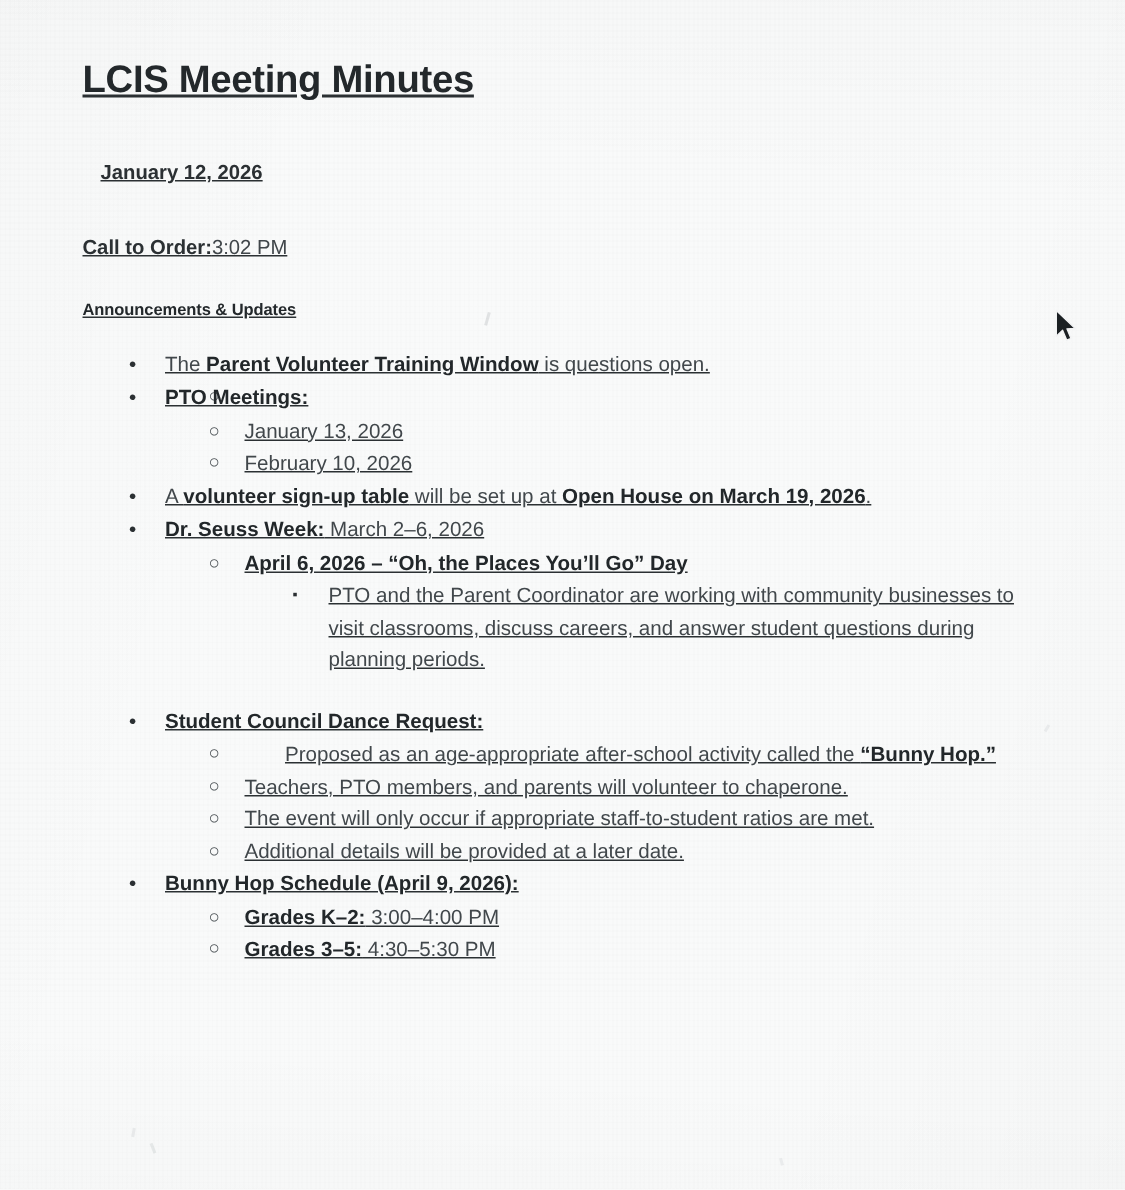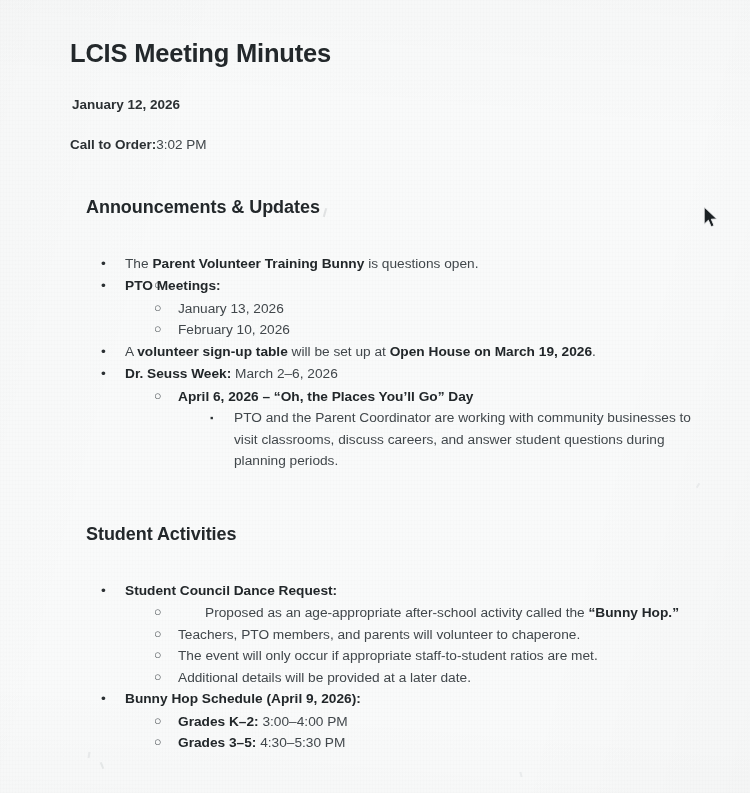--- a/index.html
+++ b/index.html
@@ -26,54 +26,55 @@
     padding: 0;
     background:
       linear-gradient(105deg, rgba(0,0,0,0.013) 0%, rgba(0,0,0,0) 26%, rgba(0,0,0,0) 74%, rgba(0,0,0,0.016) 100%),
       linear-gradient(185deg, rgba(0,0,0,0.010) 0%, rgba(0,0,0,0) 18%, rgba(0,0,0,0) 86%, rgba(0,0,0,0.012) 100%),
       repeating-linear-gradient(90deg, rgba(0,0,0,0.008) 0px, rgba(0,0,0,0.008) 1px, rgba(0,0,0,0) 1px, rgba(0,0,0,0) 3px),
       repeating-linear-gradient(0deg, rgba(0,0,0,0.006) 0px, rgba(0,0,0,0.006) 1px, rgba(0,0,0,0) 1px, rgba(0,0,0,0) 4px),
       #f9fafa;
   }
   .content {
     position: absolute;
-    left: 70px;
+    left: 55px;
     top: 0;
     width: 640px;
+    text-decoration: underline;
   }
 
   
   .doc-title {
     font-size: 25.5px;
     font-weight: bold;
     letter-spacing: -0.2px;
     margin: 0;
     padding-top: 38px;
     line-height: 1.2;
     color: #23282b;
   }
   .doc-date {
     font-size: 13.5px;
     font-weight: bold;
-    margin: 2px;
+    margin: 12px;
     padding-top: 26px;
     color: #2b3033;
   }
   .call-line {
     font-size: 13.5px;
     margin: 0;
     padding-top: 23px;
     color: #40464a;
   }
   .call-line .b { font-weight: bold; color: #2b3033; }
 
   .section-heading {
-    font-size: 18px;
+    font-size: 11px;
     font-weight: bold;
-    margin: 16px;
+    margin: 0;
     color: #23282b;
     letter-spacing: -0.05px;
   }
   .section-heading.ann { padding-top: 29px; }
   .section-heading.act { padding-top: 36px; }
 
   
   ul.lvl1 {
     list-style: none;
     margin: 0;
@@ -157,21 +158,21 @@
     <p class="doc-date">January 12, 2026</p>
 
     <p class="call-line">
       <span class="b">Call to Order:</span><span>3:02 PM</span>
     </p>
 
     <h2 class="section-heading ann">Announcements &amp; Updates</h2>
     <ul class="lvl1">
         <li class="l1">
           <span class="bullet">•</span>
-          <span class="txt"><span>The </span><span class="b">Parent Volunteer Training Bunny</span><span> is questions open.</span></span>
+          <span class="txt"><span>The </span><span class="b">Parent Volunteer Training Window</span><span> is questions open.</span></span>
         </li>
         <li class="l2">
           <span class="bullet">○</span>
         </li>
         <li class="l1">
           <span class="bullet">•</span>
           <span class="txt"><span class="b">PTO Meetings:</span></span>
         </li>
         <li class="l2">
           <span class="bullet">○</span>
@@ -192,21 +193,20 @@
         <li class="l2">
           <span class="bullet">○</span>
           <span class="txt"><span class="b">April 6, 2026 – “Oh, the Places You’ll Go” Day</span></span>
         </li>
         <li class="l3">
           <span class="bullet">▪</span>
           <span class="txt"><span>PTO and the Parent Coordinator are working with community businesses to visit classrooms, discuss careers, and answer student questions during planning periods.</span></span>
         </li>
       </ul>
 
-    <h2 class="section-heading act">Student Activities</h2>
     <ul class="lvl1">
         <li class="l1">
           <span class="bullet">•</span>
           <span class="txt"><span class="b">Student Council Dance Request:</span></span>
         </li>
         <li class="l2">
           <span class="bullet">○</span>
           <span class="txt wrap-bunny"><span>Proposed as an age-appropriate after-school activity called the </span><span class="b">“Bunny Hop.”</span></span>
         </li>
         <li class="l2">

